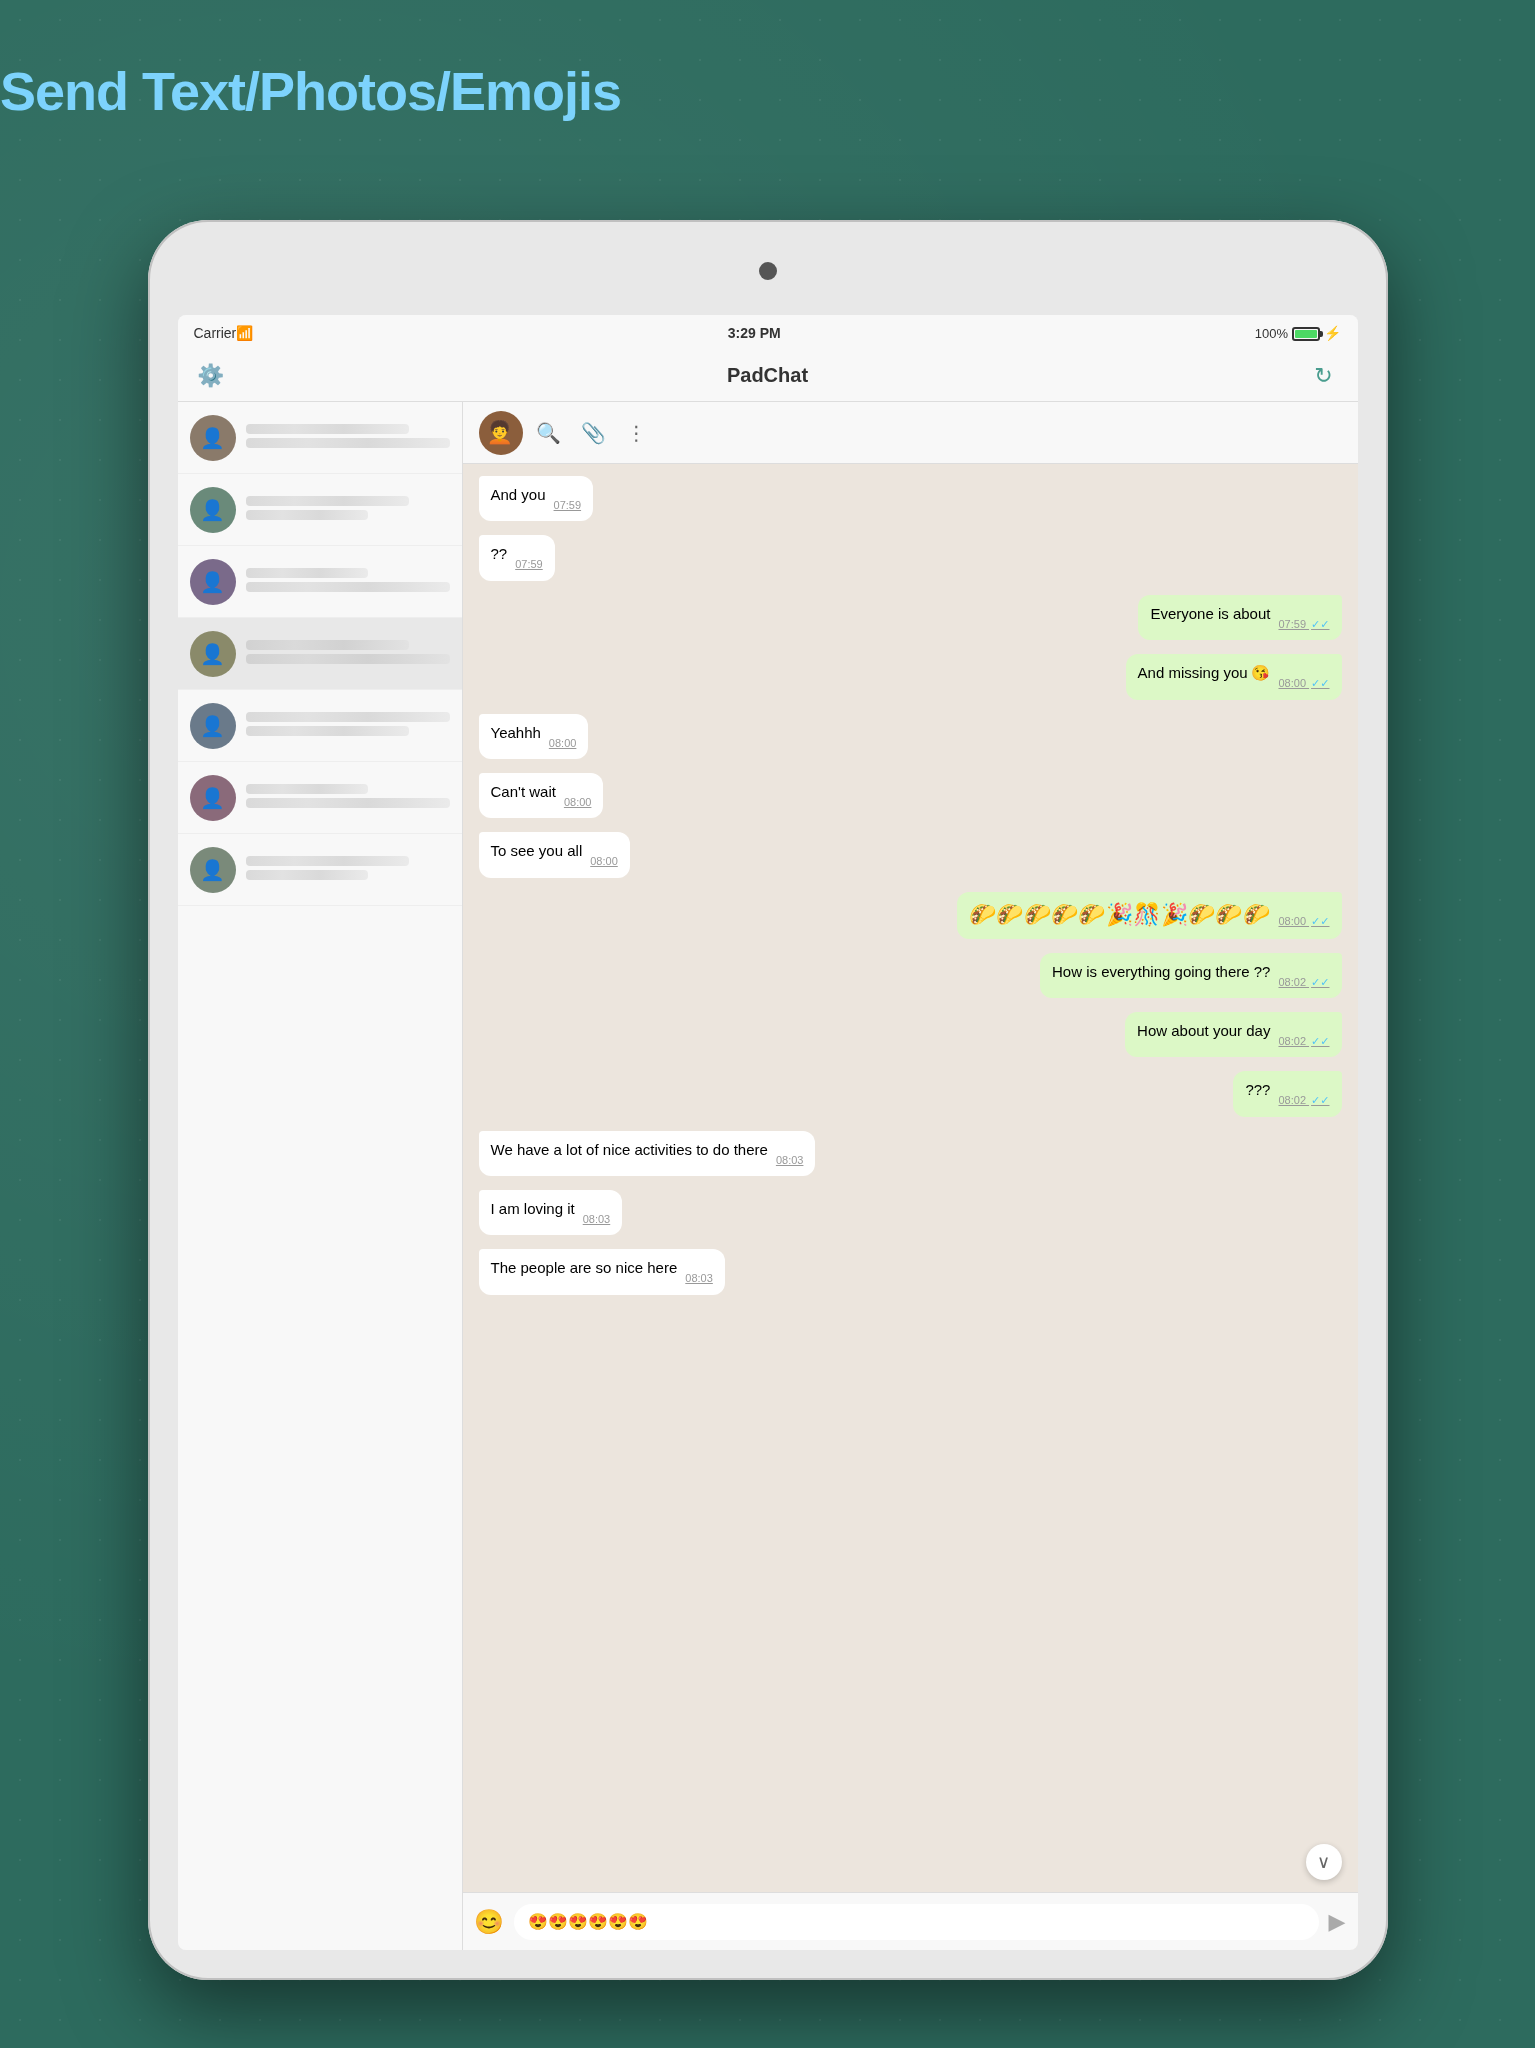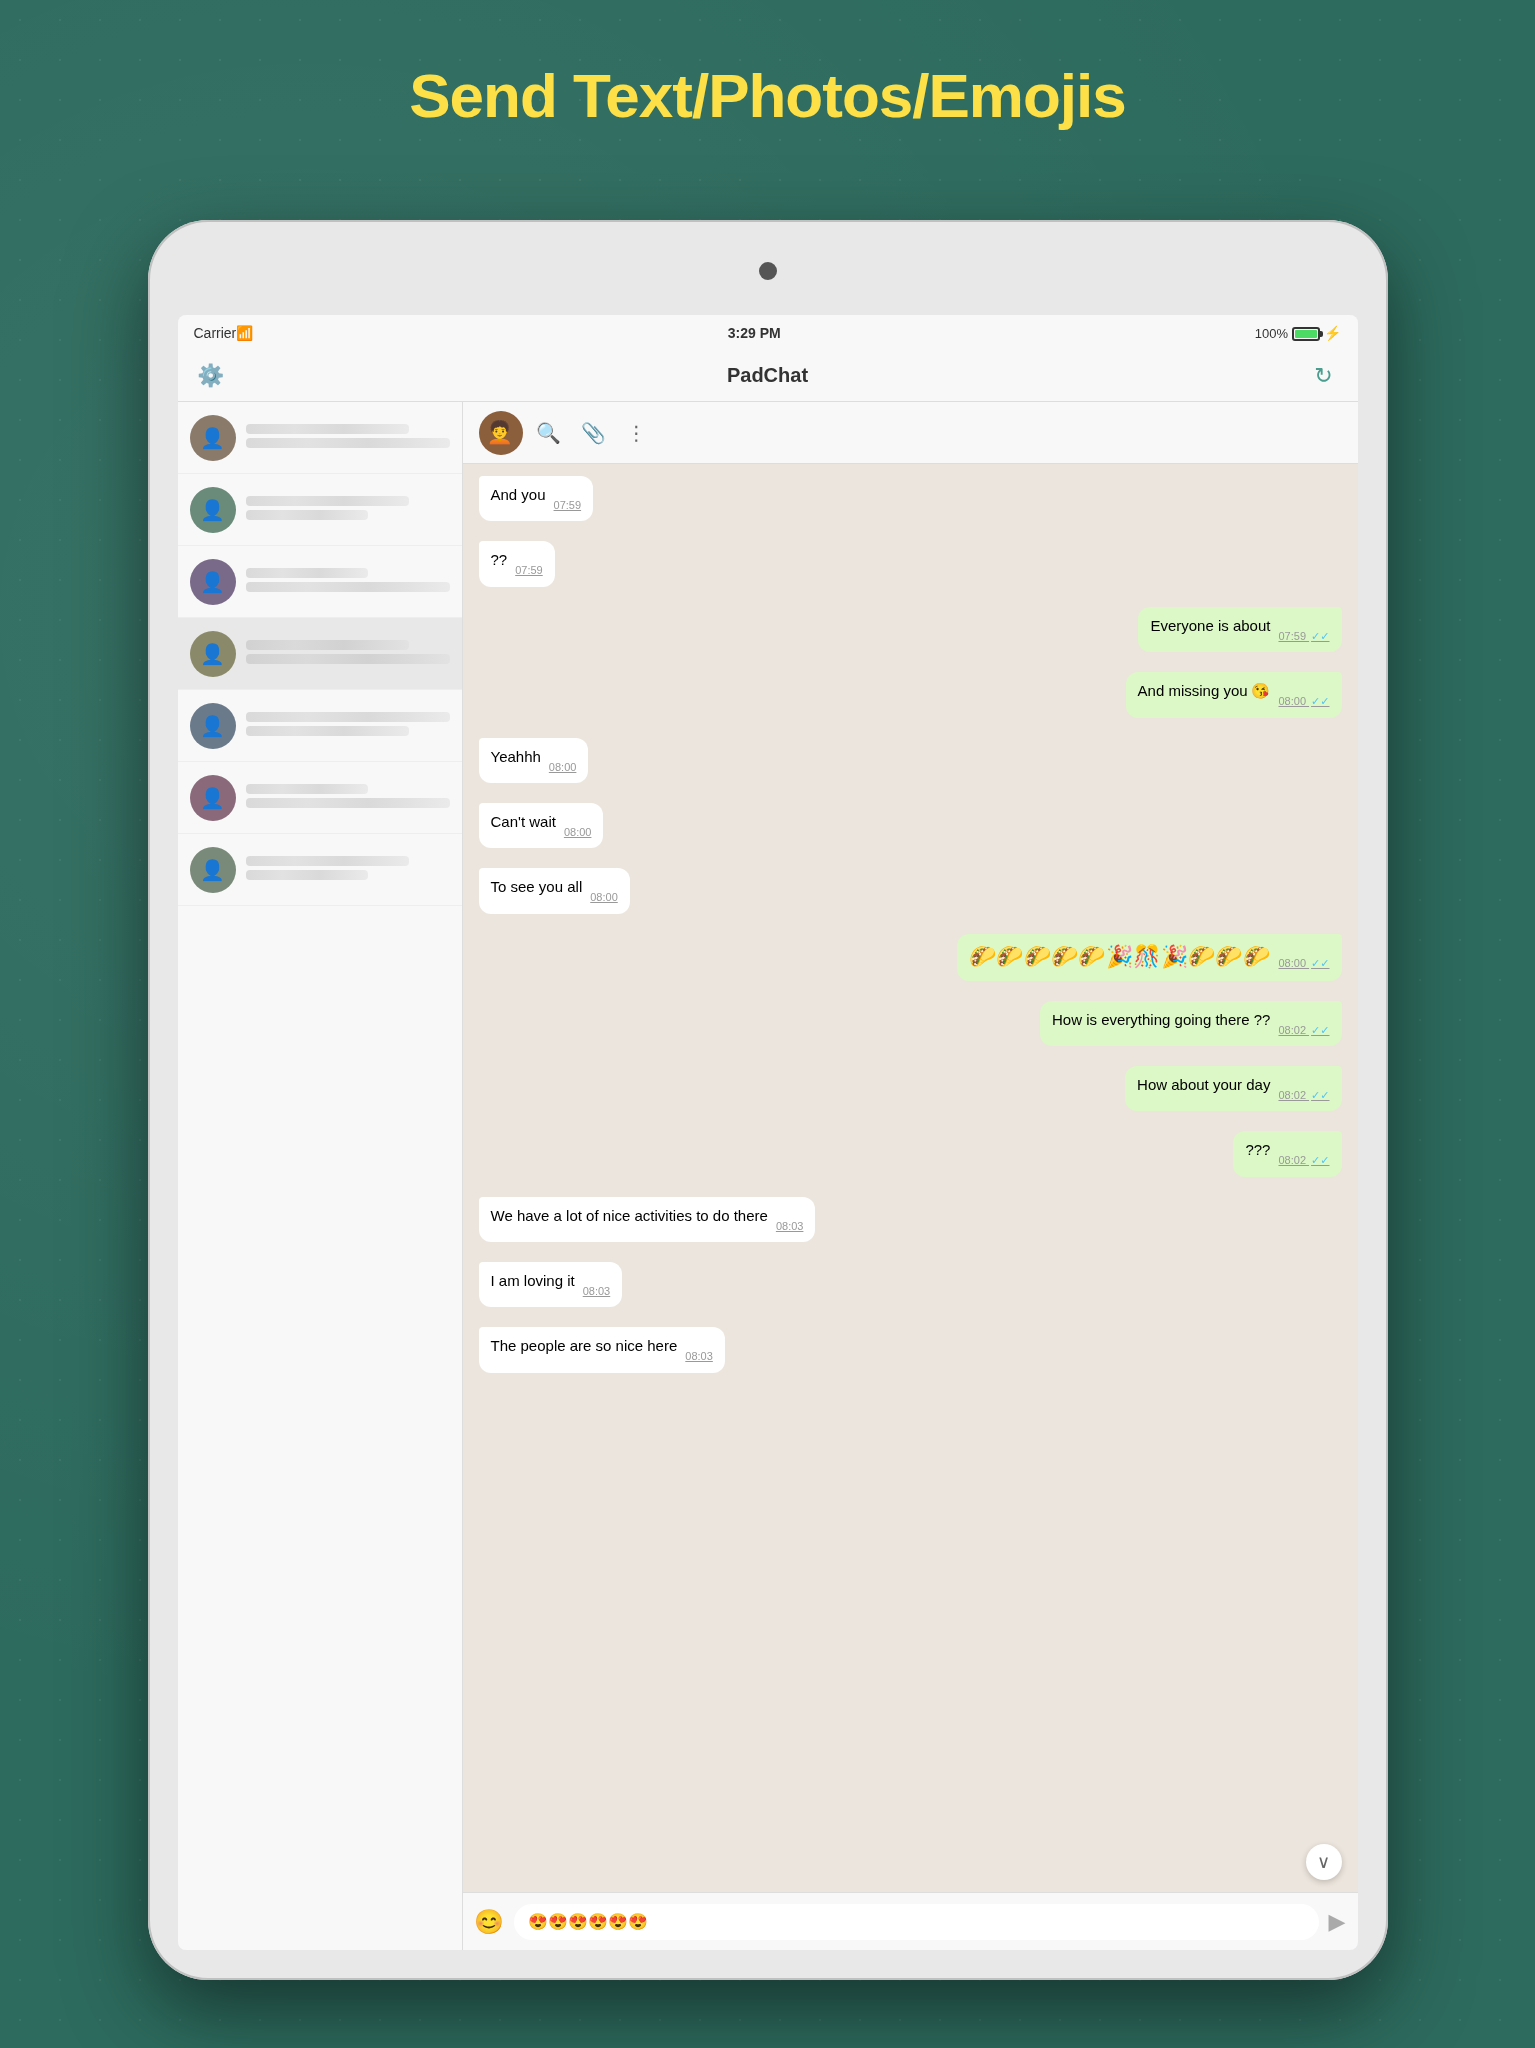--- a/index.html
+++ b/index.html
@@ -7,23 +7,22 @@
       width: 1535px;
       height: 2048px;
       background-color: #2d6b5e;
       background-image: radial-gradient(circle at 20% 30%, rgba(255,255,255,0.05) 0%, transparent 60%);
       font-family: -apple-system, BlinkMacSystemFont, 'Helvetica Neue', Arial, sans-serif;
       overflow: hidden;
       position: relative;
     }
 
     .page-title {
-      text-align: center;
-      color: #fde047;
-      font-size: 62px;
+      color: #7dd3fc;
+      font-size: 54px;
       font-weight: 700;
       padding-top: 60px;
       padding-bottom: 40px;
       letter-spacing: -1px;
     }
 
     
     .ipad-frame {
       position: absolute;
       top: 220px;
@@ -186,21 +185,21 @@
     .chat-header-icons { display: flex; gap: 20px; }
     .chat-header-icon { font-size: 20px; color: #666; }
 
     
     .messages-area {
       flex: 1;
       overflow-y: auto;
       padding: 12px 16px;
       display: flex;
       flex-direction: column;
-      gap: 20px;
+      gap: 14px;
     }
 
     .msg-bubble {
       max-width: 75%;
       padding: 8px 12px;
       border-radius: 12px;
       font-size: 15px;
       line-height: 1.4;
       position: relative;
       word-break: break-word;

